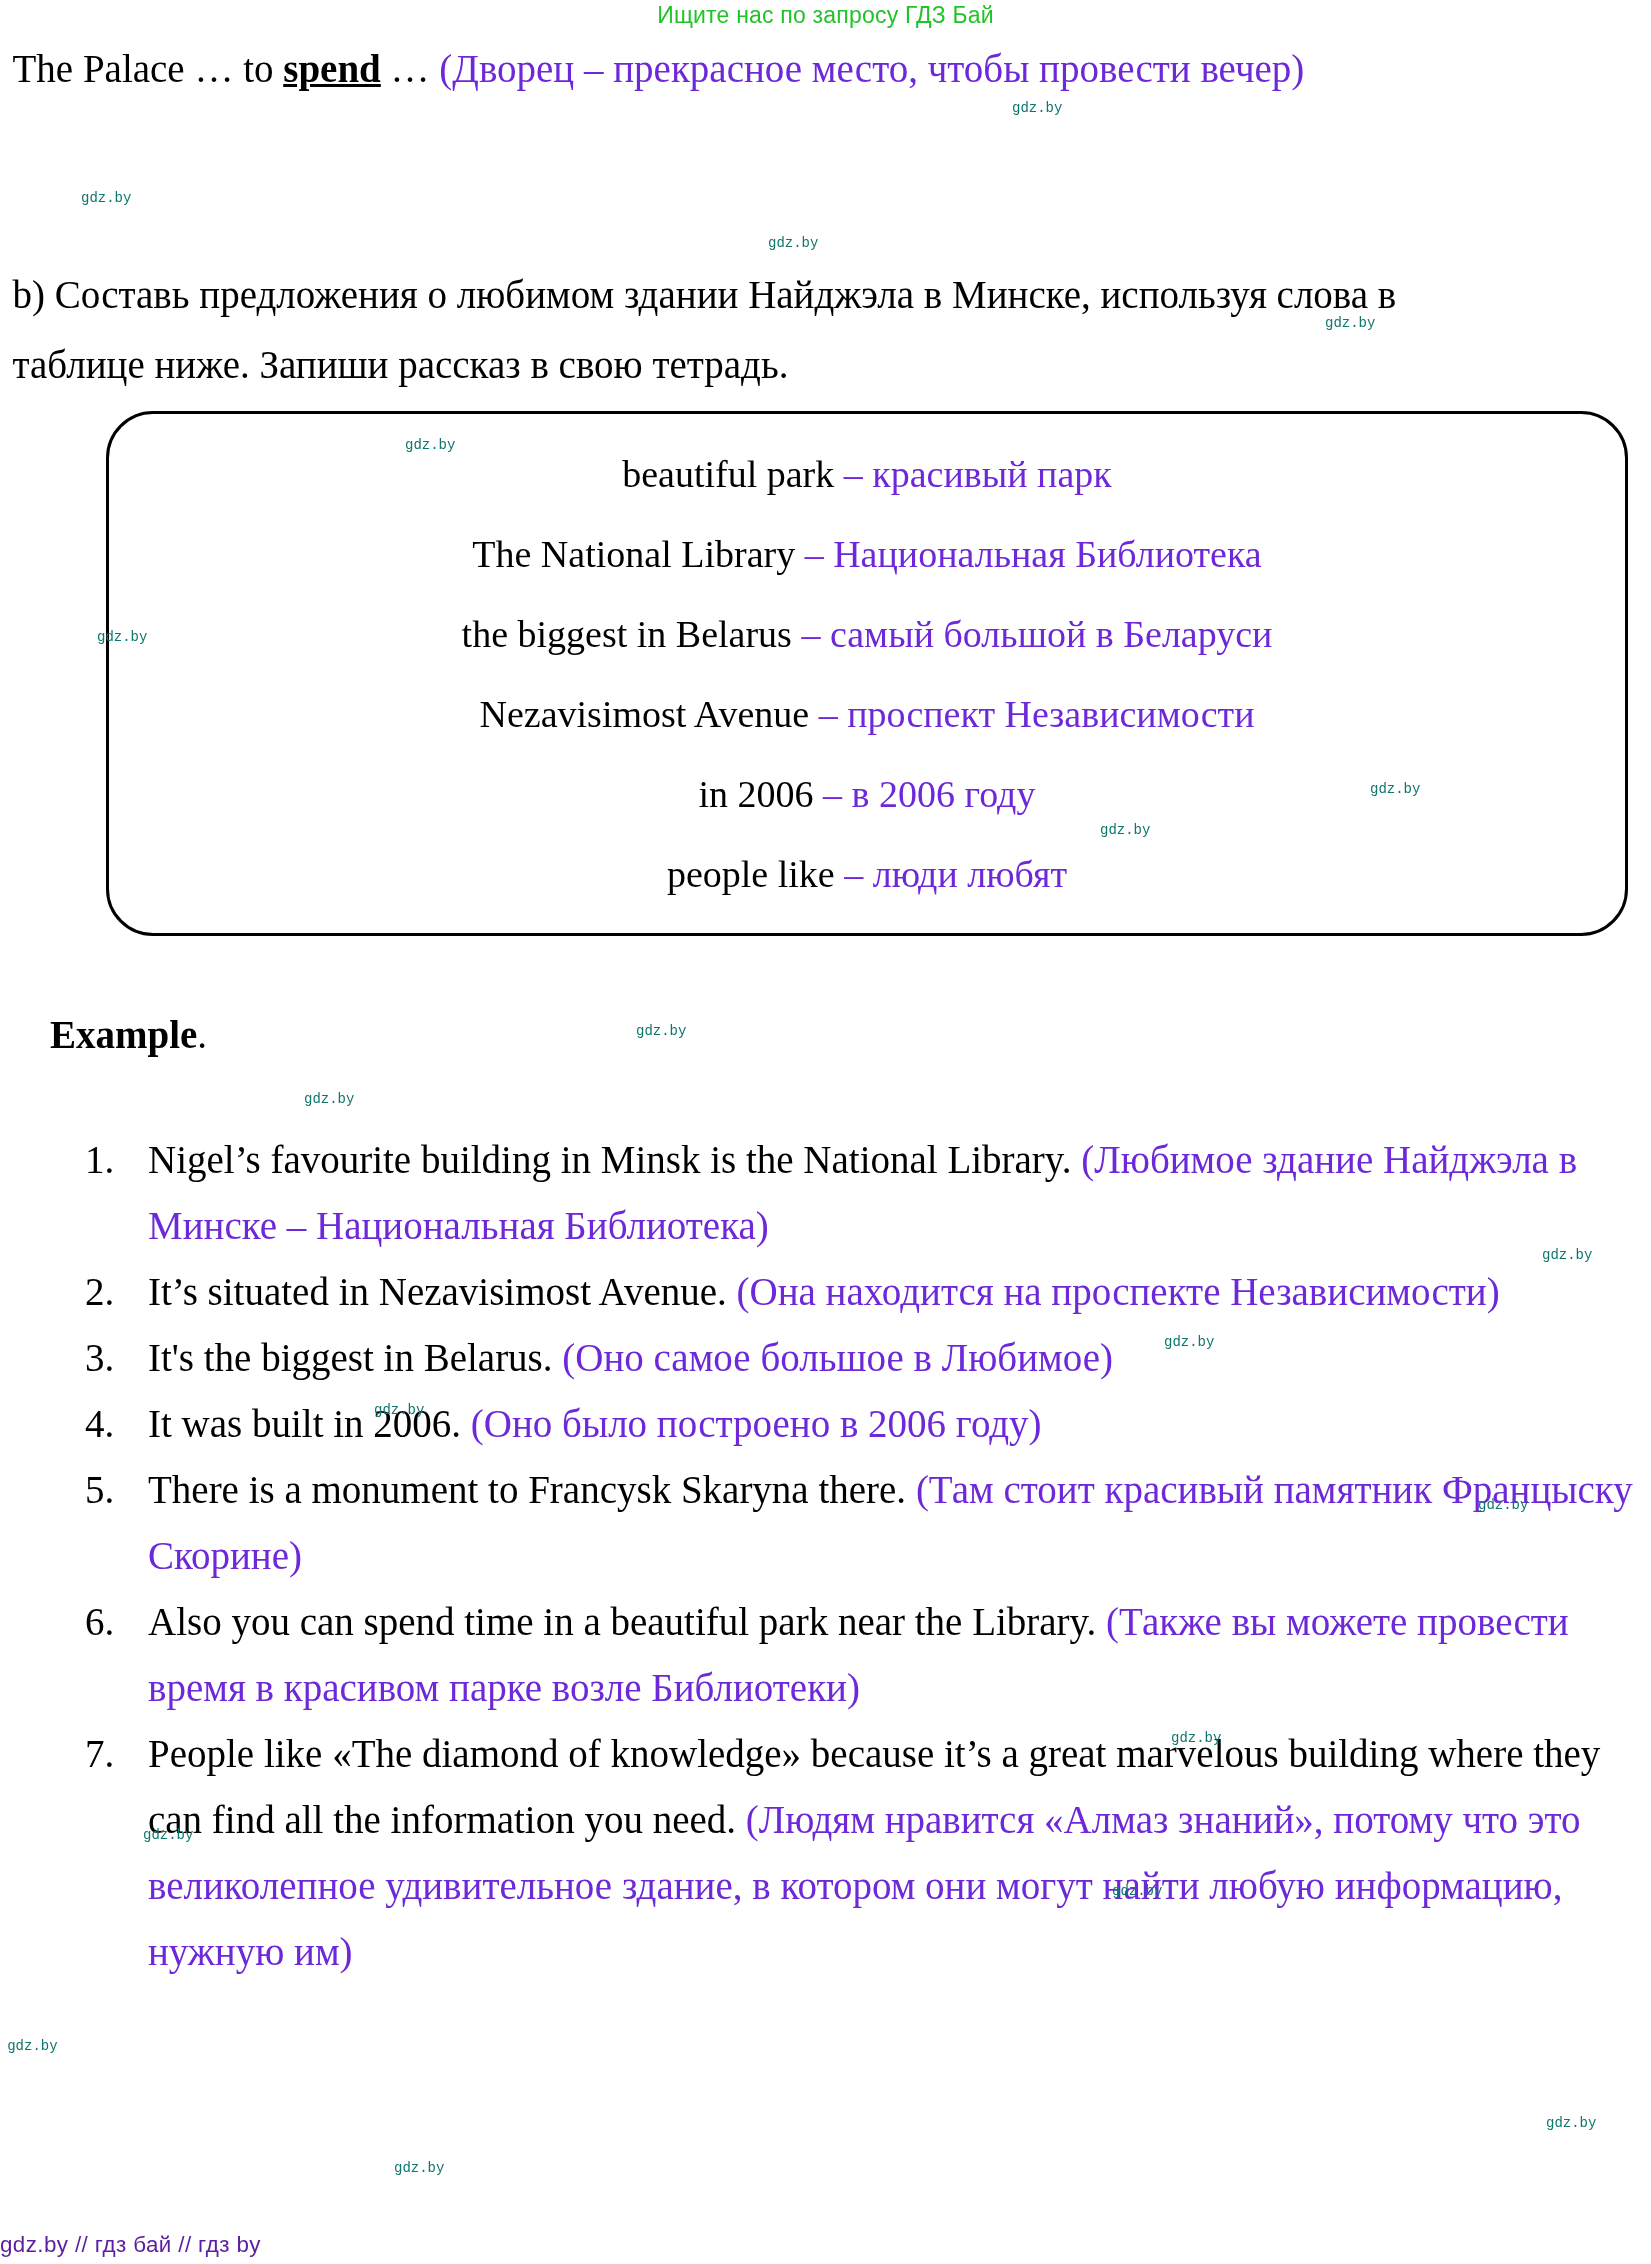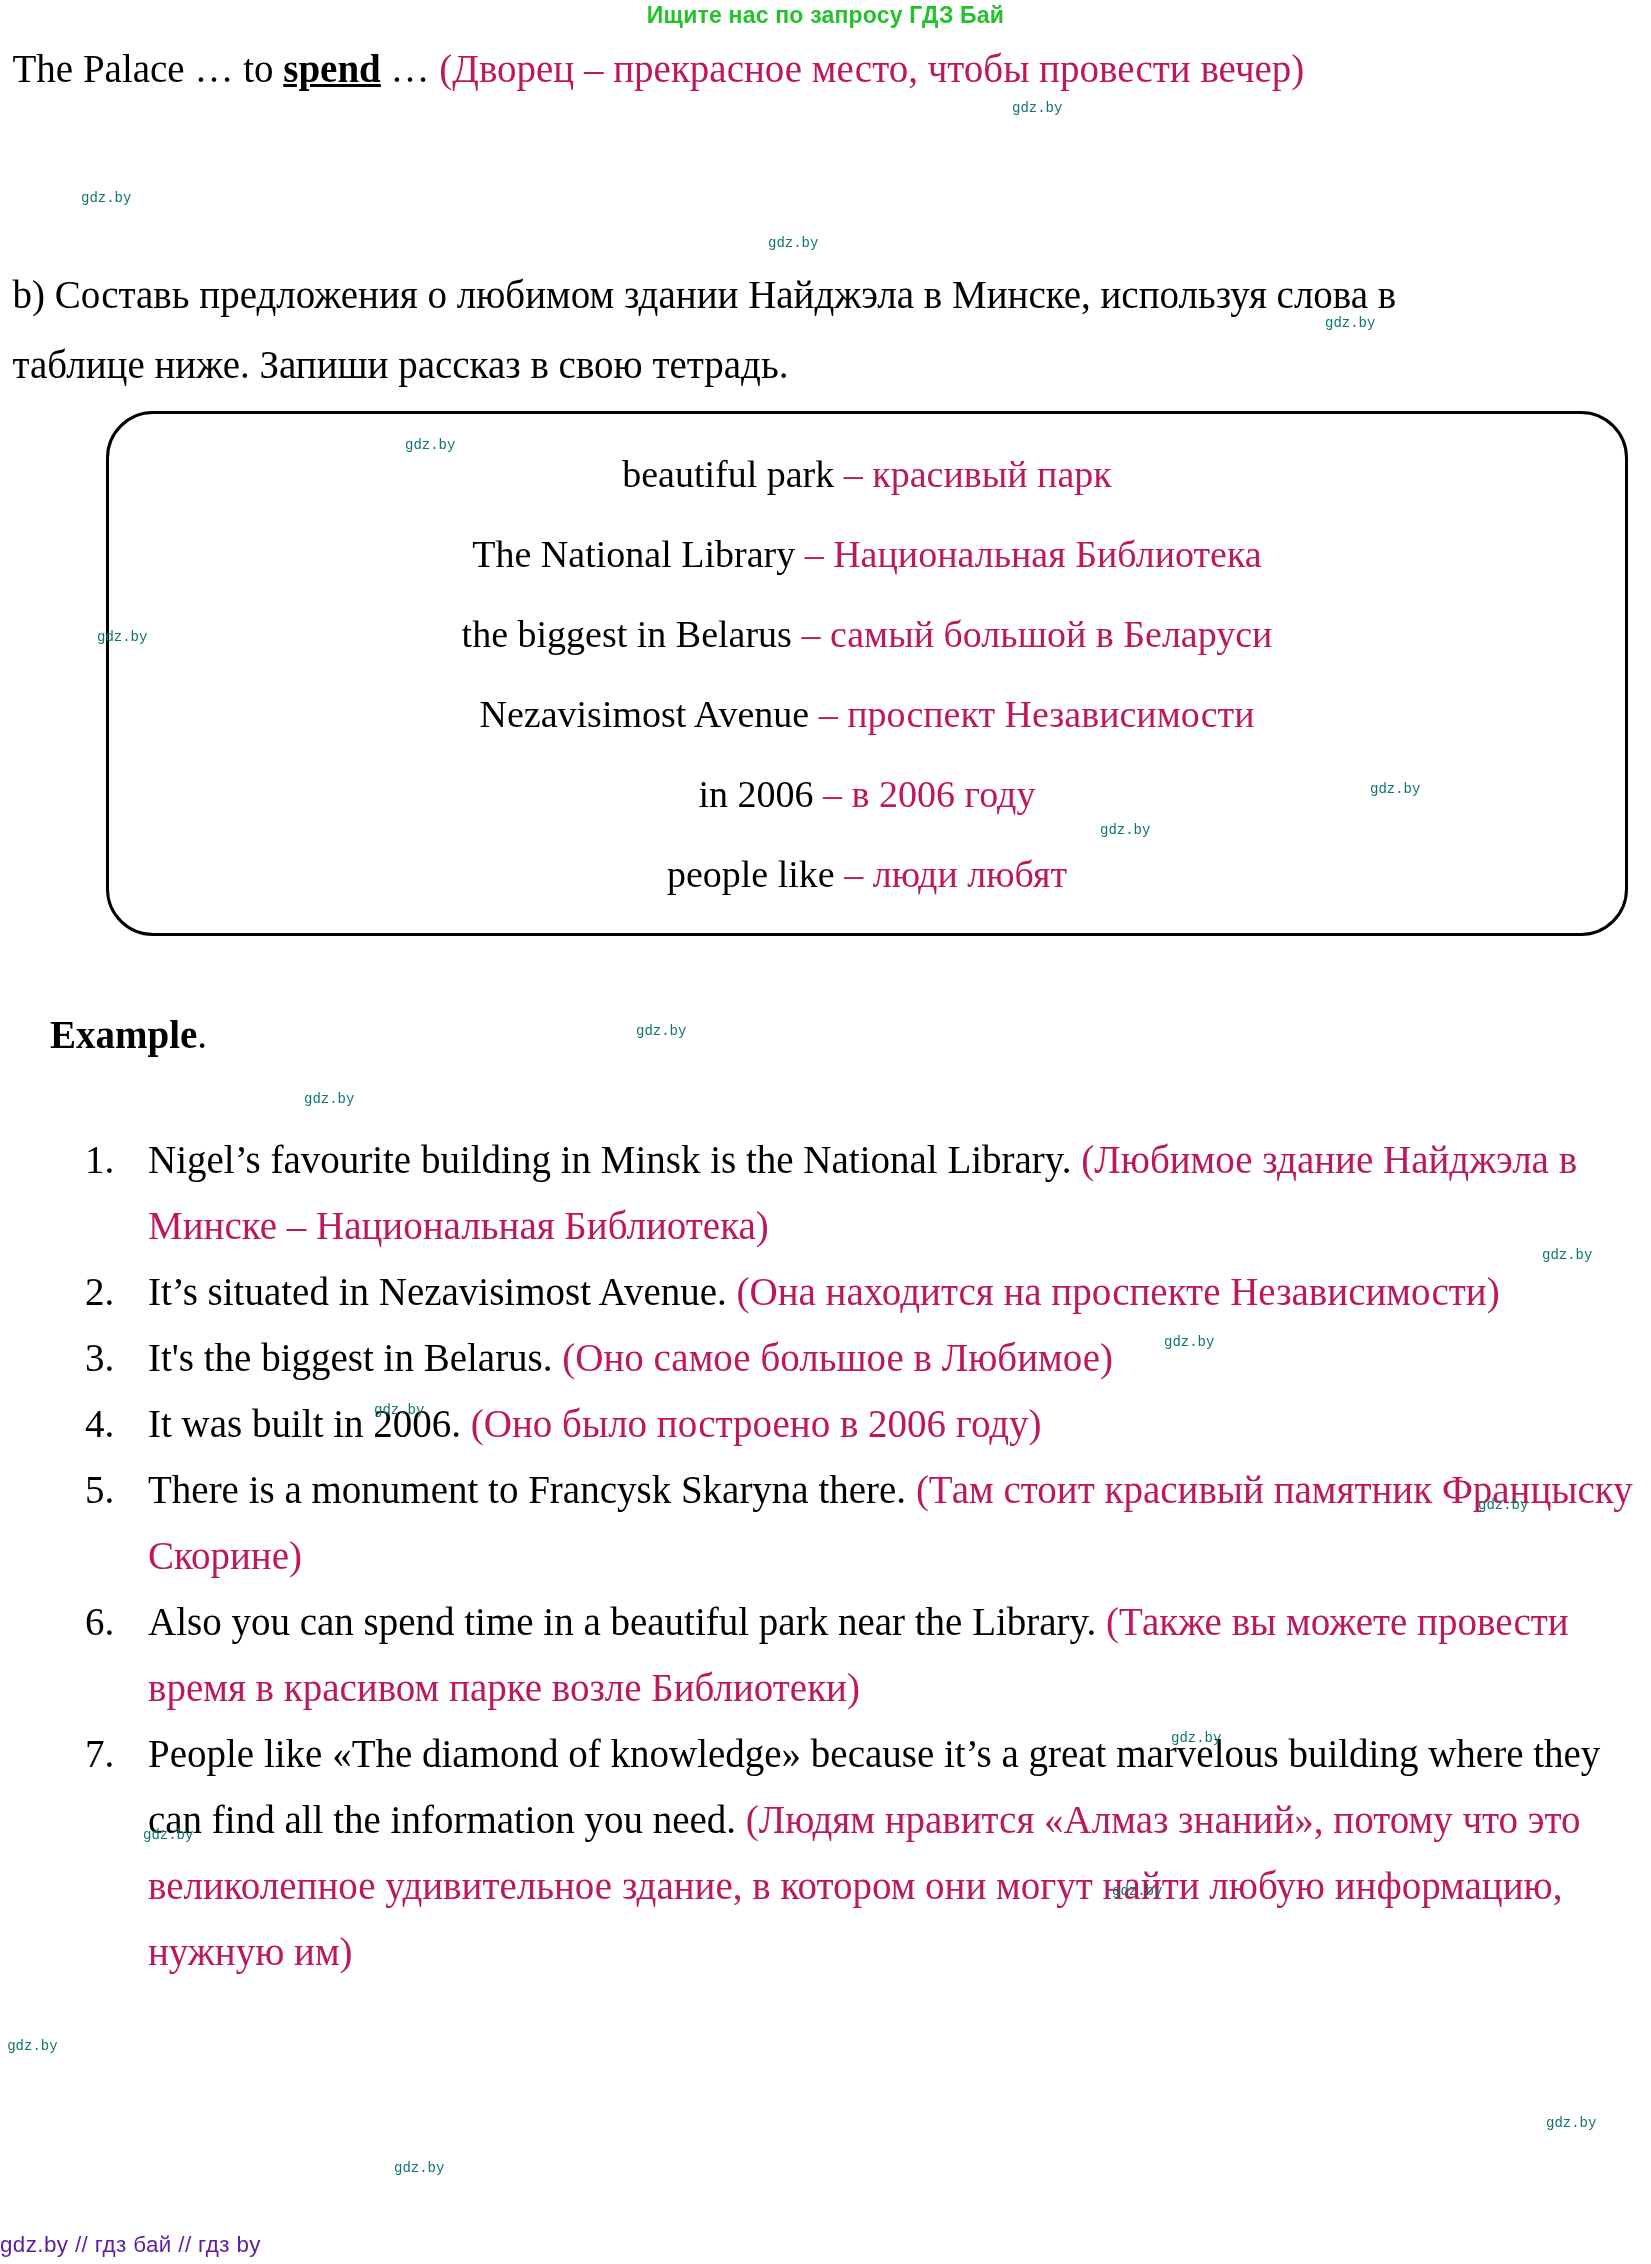--- a/index.html
+++ b/index.html
@@ -18,37 +18,37 @@
   }
 
   
   .promo-banner {
     position: absolute;
     top: 1.8px;
     left: 0;
     width: 1651px;
     text-align: center;
     font-family: "Liberation Sans", "DejaVu Sans", sans-serif;
-    font-weight: bold;
+    font-weight: normal;
     font-size: 23px;
     color: #22c32a;
     letter-spacing: 0.2px;
   }
 
   
   .page {
     position: absolute;
     top: 0;
     left: 0;
     width: 1651px;
     height: 2265px;
   }
 
   .eng { color: #000000; text-align: right; }
-  .rus { color: #be185d; }
+  .rus { color: #6d28d9; }
 
   
   .line-palace {
     position: absolute;
     left: 12.5px;
     top: 36px;
     width: 1621px;
     font-size: 39px;
     line-height: 66px;
     white-space: normal;

